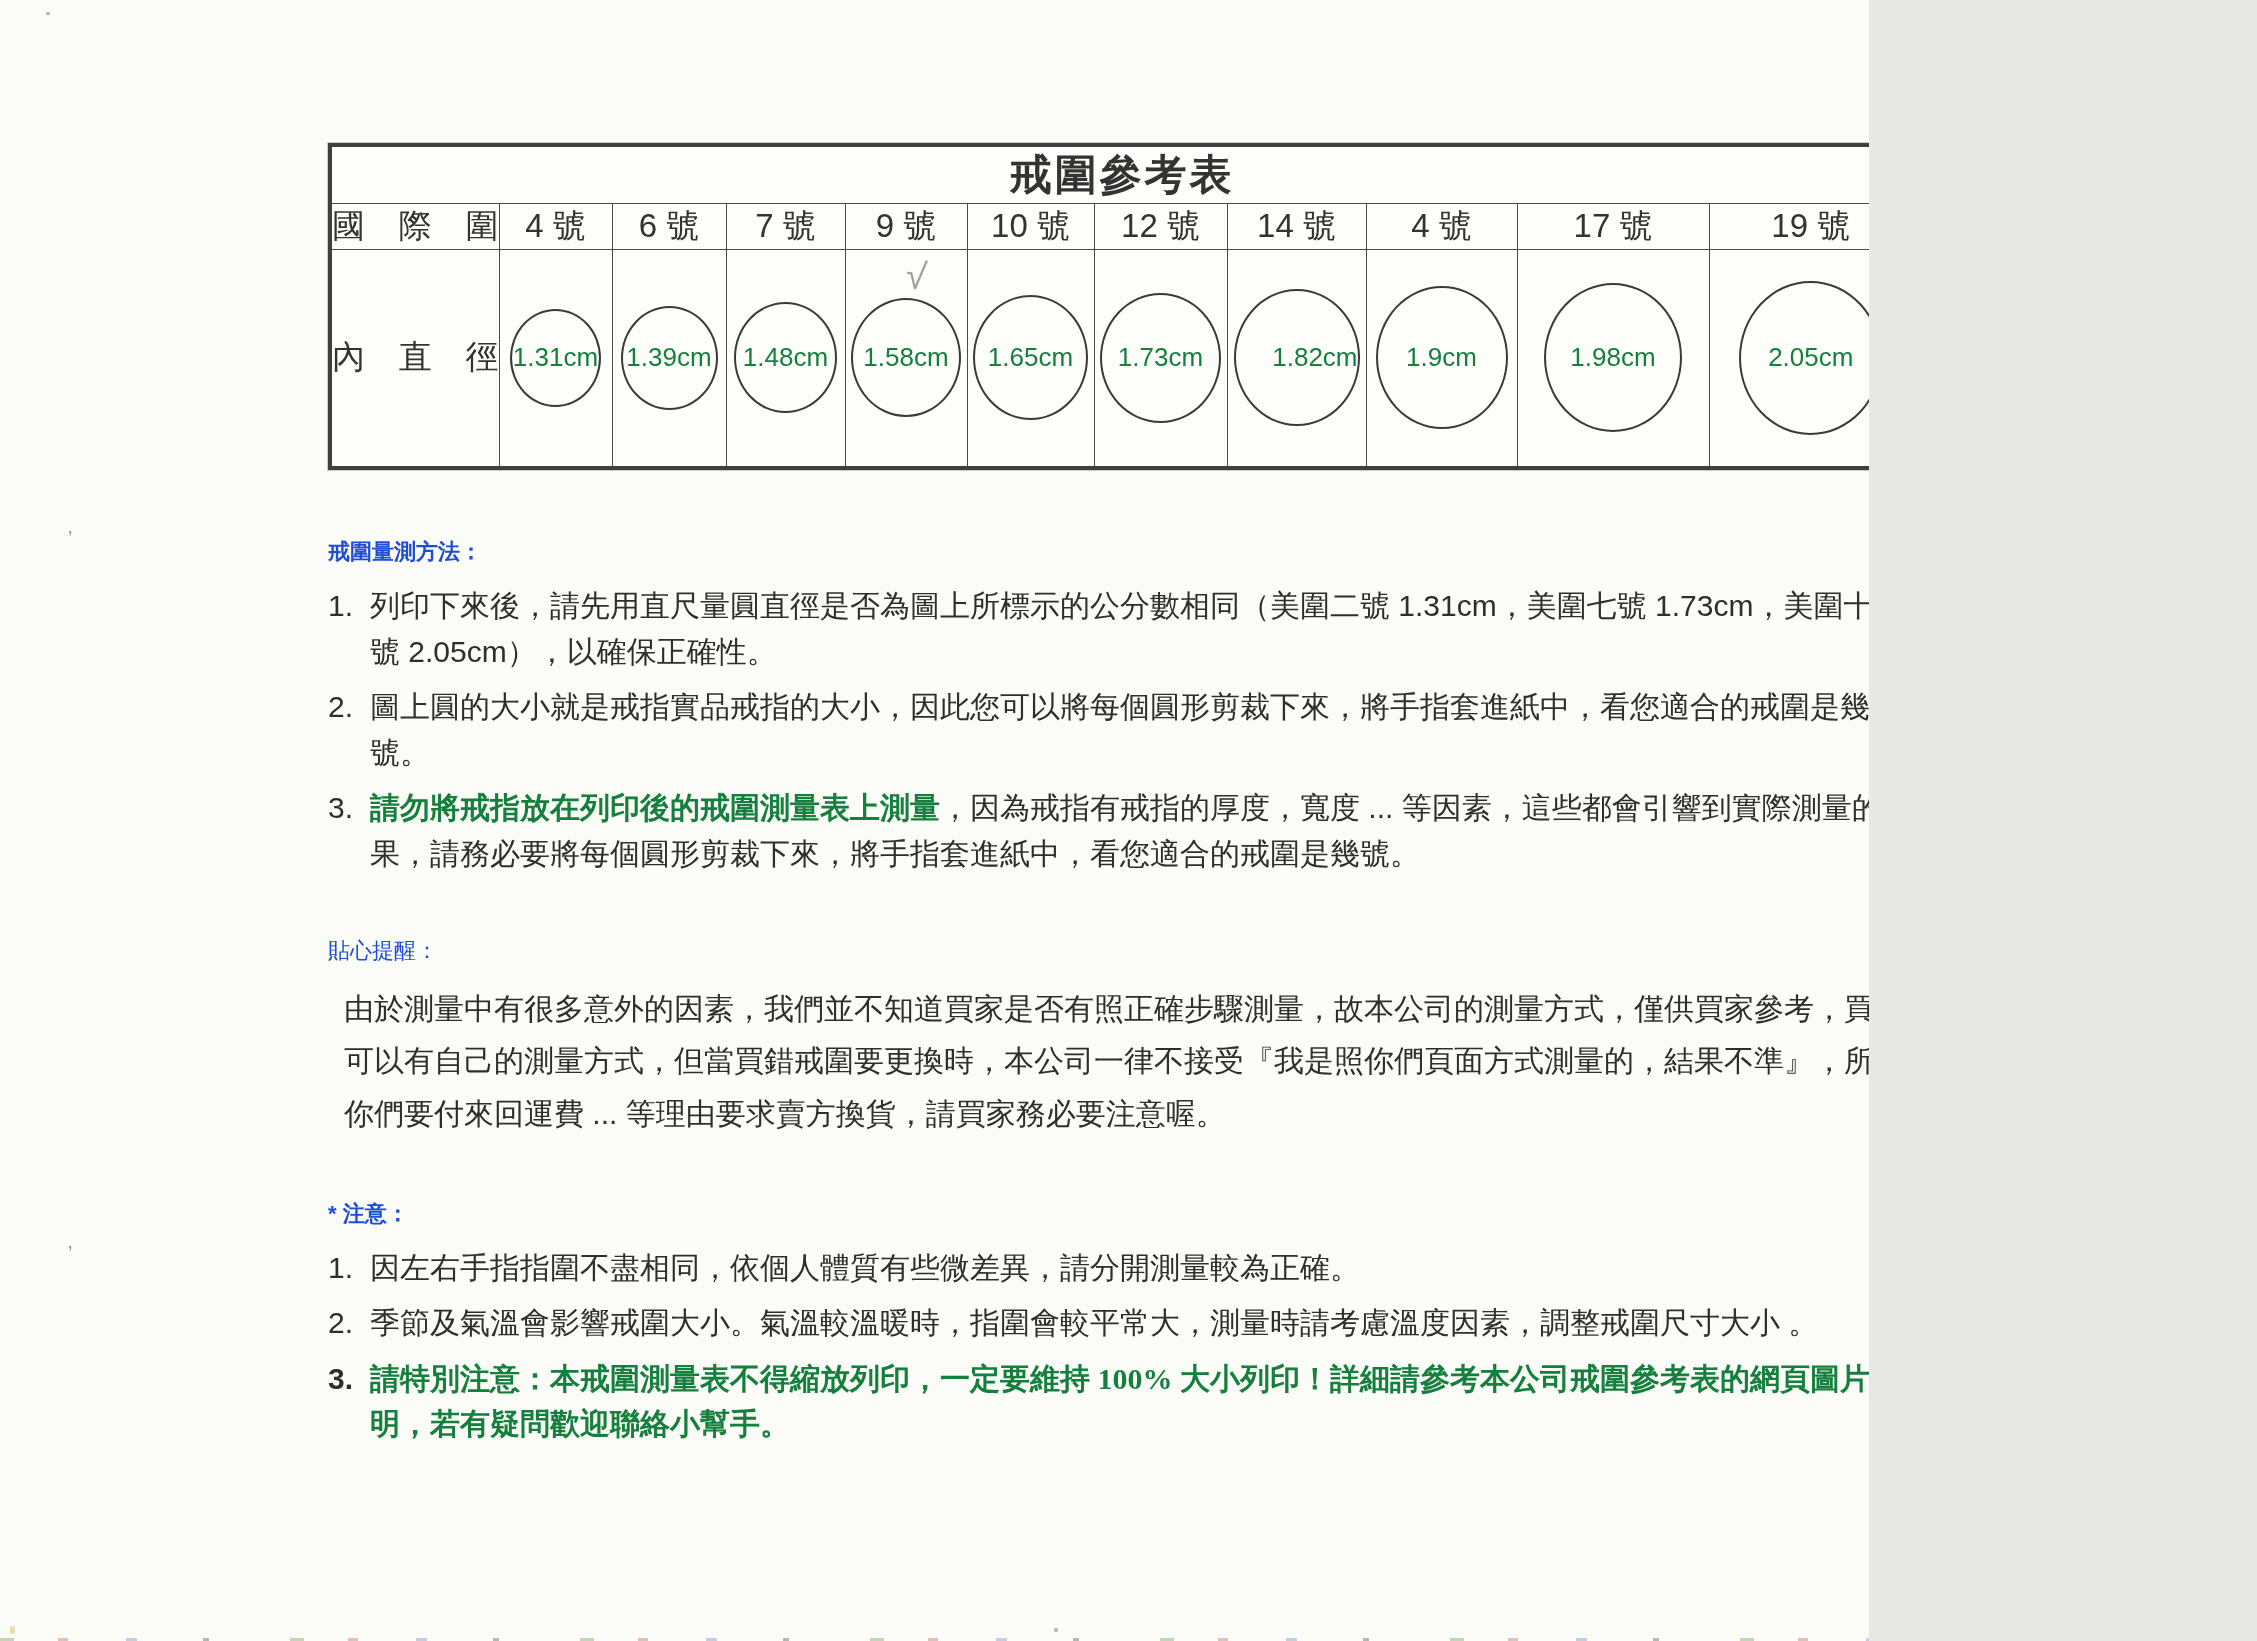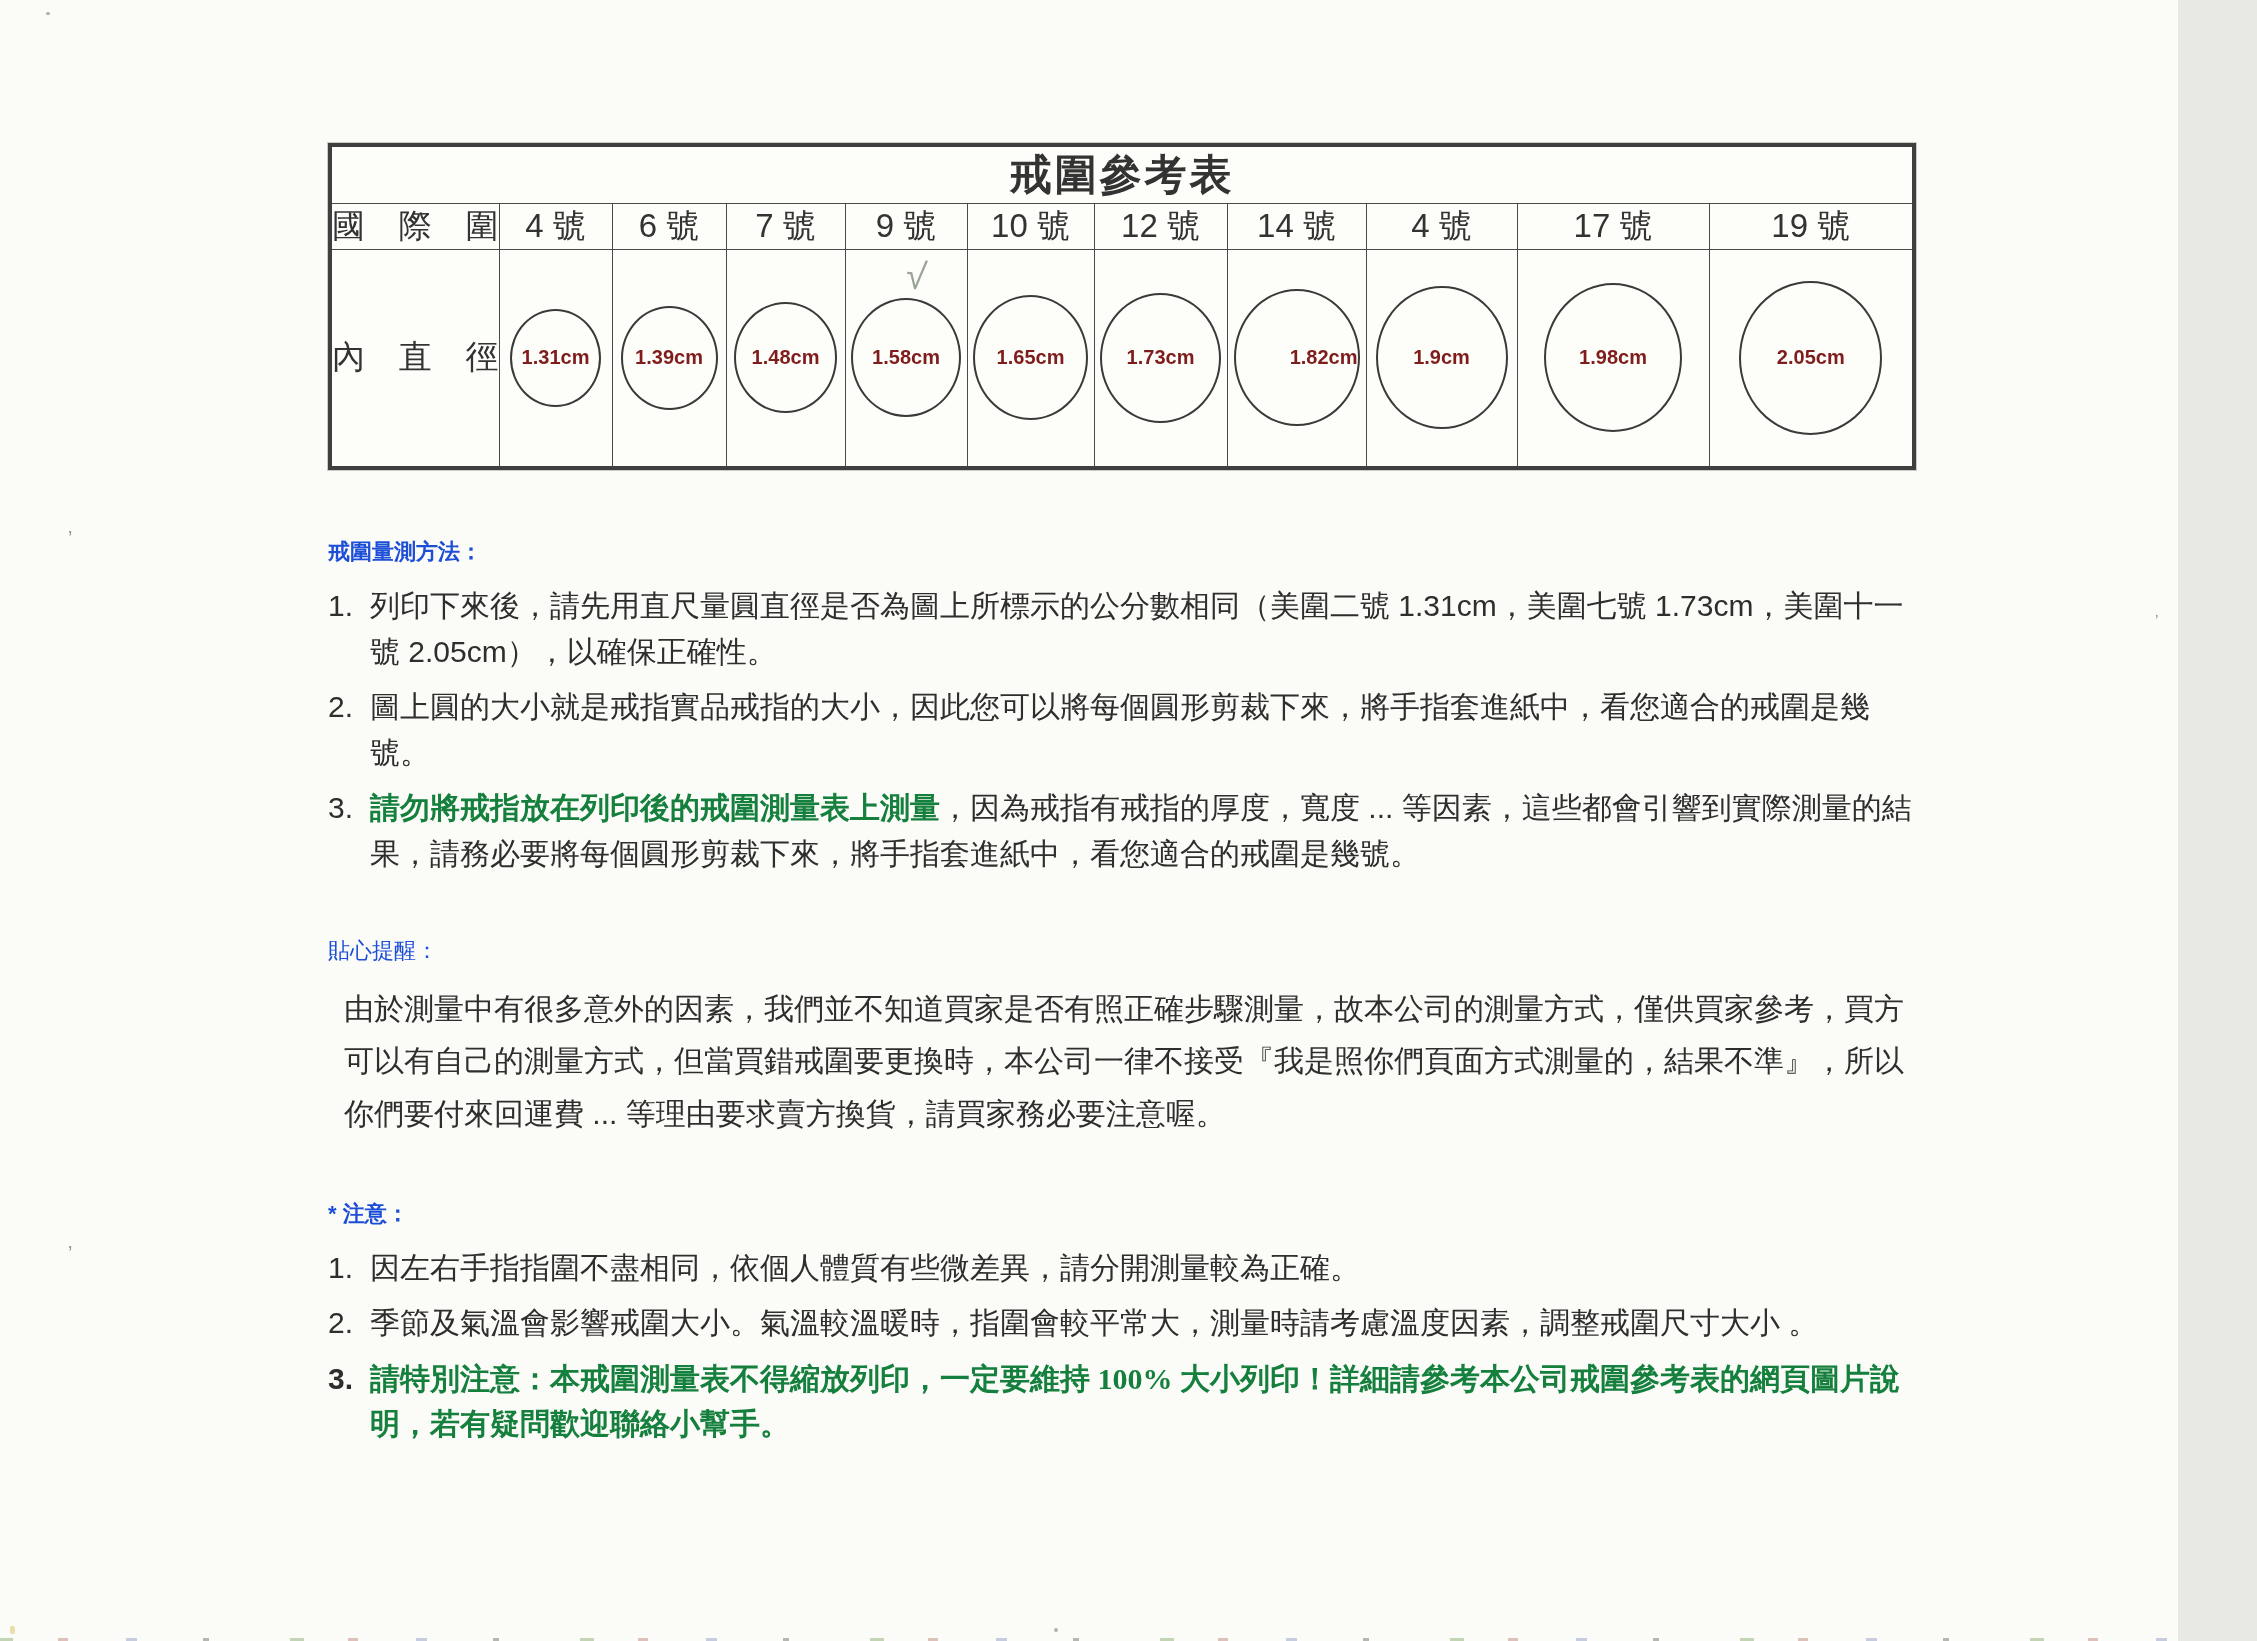--- a/index.html
+++ b/index.html
@@ -3,21 +3,21 @@
 <meta charset="utf-8">
 <style>
   * { box-sizing: border-box; }
   html, body { margin: 0; padding: 0; }
   body {
     font-family: "Liberation Sans", sans-serif;
     background: #e8e8e4;
   }
   .sheet {
     position: relative;
-    width: 2178px;
+    width: 1869px;
     height: 1641px;
     background: #fbfbf7;
     overflow: hidden;
     color: #2e2e2e;
   }
 
   
   .ring-table-wrap {
     position: absolute;
     left: 328px;
@@ -56,24 +56,23 @@
   tr.dia-row td { height: 218px; position: relative; }
   .ring-circle {
     border: 2.9px solid #3a3a3a;
     border-radius: 50%;
     margin: 0 auto;
     display: flex;
     align-items: center;
     justify-content: center;
   }
   .ring-circle span {
-    font-size: 20px;
-    color: #7f1d1d;
+    font-size: 26px;
+    color: #15803d;
     white-space: nowrap;
-    font-weight: bold;
   }
   .pen-check {
     position: absolute;
     top: 5.8px;
     left: 58%;
     transform: translateX(-50%) rotate(6deg);
     font-size: 37px;
     color: #9ba396;
     font-weight: 400;
     pointer-events: none;

